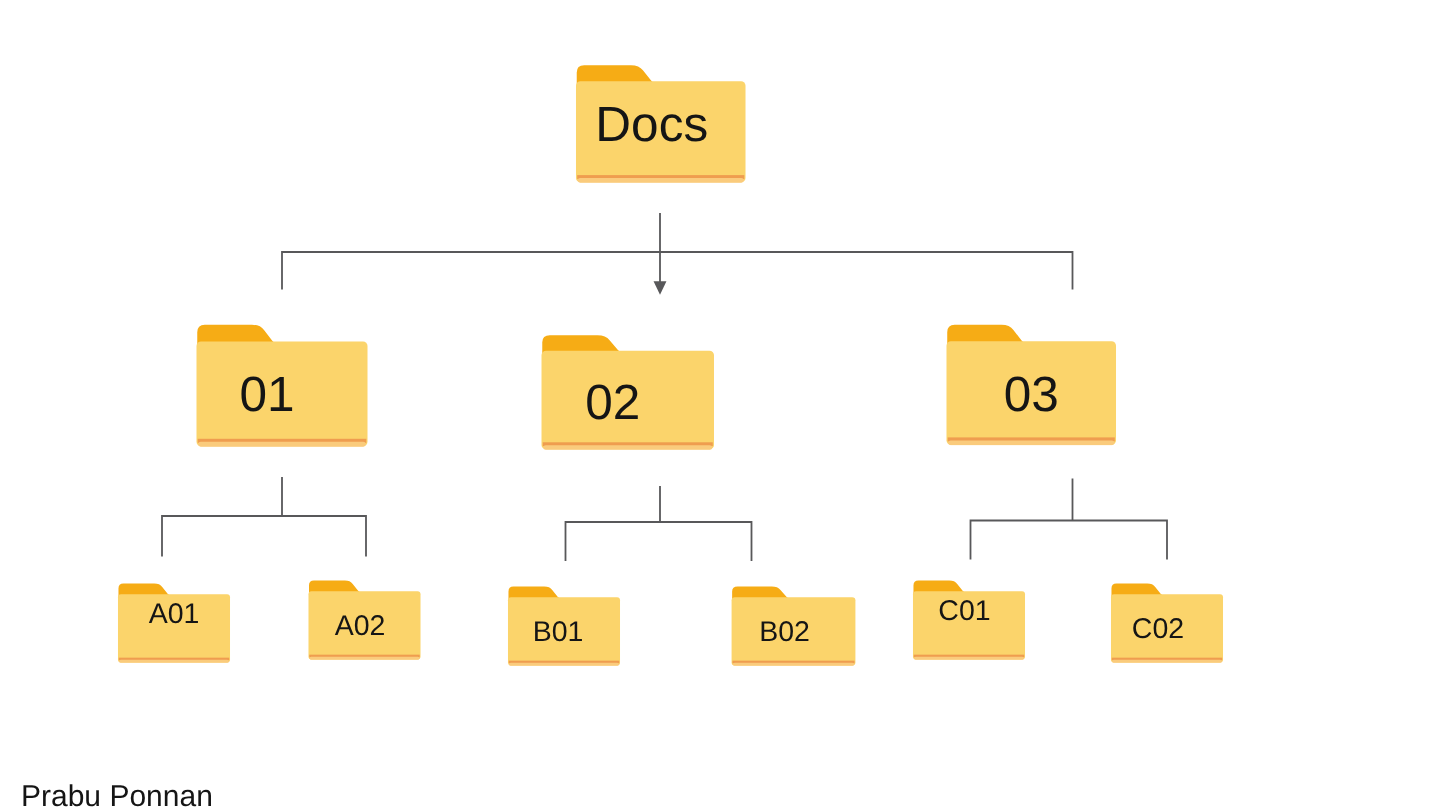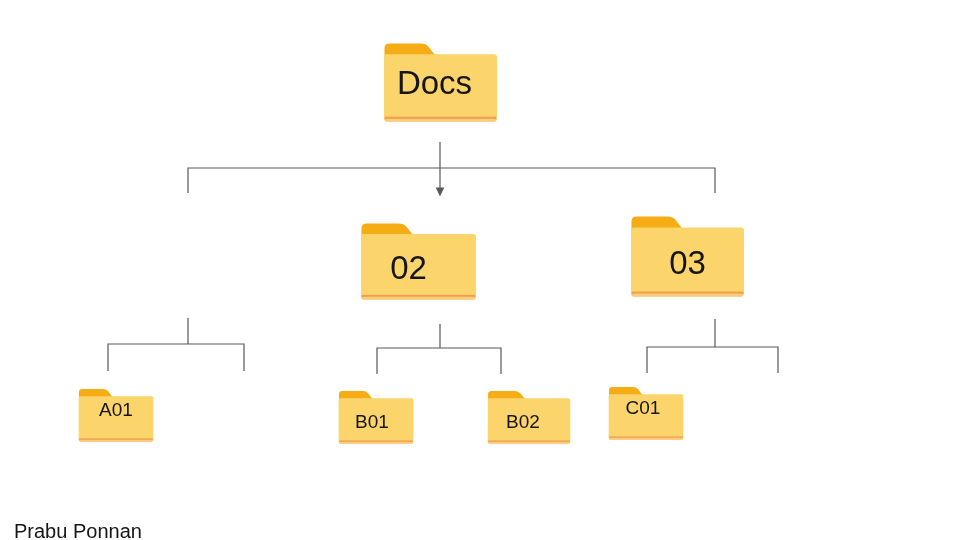--- a/index.html
+++ b/index.html
@@ -54,20 +54,26 @@
     <path class="cline" d="M715,319 L715,347 M647,373 L647,347 L778,347 L778,373"></path>
   </svg>
 
   <div class="node lg" style="left:383px;top:42px;width:115px;height:80px">
     <svg class="folder">
         <use href="#folder-shape"></use>
       </svg>
     <span class="label" style="transform:translate(-6px,0px)">Docs</span>
   </div>
 
+  <div class="node lg" style="left:130px;top:215px;width:116px;height:83px">
+    <svg class="folder">
+        <use href="#folder-shape"></use>
+      </svg>
+    <span class="label" style="transform:translate(-10px,6px)">01</span>
+  </div>
 
   <div class="node lg" style="left:360px;top:222px;width:117px;height:78px">
     <svg class="folder">
         <use href="#folder-shape"></use>
       </svg>
     <span class="label" style="transform:translate(-10px,6px)">02</span>
   </div>
 
   <div class="node lg" style="left:630px;top:215px;width:115px;height:82px">
     <svg class="folder">
@@ -76,20 +82,26 @@
     <span class="label" style="transform:translate(0px,6px)">03</span>
   </div>
 
   <div class="node sm" style="left:78px;top:388px;width:76px;height:54px">
     <svg class="folder">
         <use href="#folder-shape"></use>
       </svg>
     <span class="label" style="transform:translate(0px,-6px)">A01</span>
   </div>
 
+  <div class="node sm" style="left:205px;top:386px;width:76px;height:54px">
+    <svg class="folder">
+        <use href="#folder-shape"></use>
+      </svg>
+    <span class="label" style="transform:translate(-3px,4px)">A02</span>
+  </div>
 
   <div class="node sm" style="left:338px;top:390px;width:76px;height:54px">
     <svg class="folder">
         <use href="#folder-shape"></use>
       </svg>
     <span class="label" style="transform:translate(-4px,4px)">B01</span>
   </div>
 
   <div class="node sm" style="left:487px;top:390px;width:84px;height:54px">
     <svg class="folder">
@@ -98,16 +110,22 @@
     <span class="label" style="transform:translate(-6px,4px)">B02</span>
   </div>
 
   <div class="node sm" style="left:608px;top:386px;width:76px;height:54px">
     <svg class="folder">
         <use href="#folder-shape"></use>
       </svg>
     <span class="label" style="transform:translate(-3px,-6px)">C01</span>
   </div>
 
+  <div class="node sm" style="left:740px;top:388px;width:76px;height:54px">
+    <svg class="folder">
+        <use href="#folder-shape"></use>
+      </svg>
+    <span class="label" style="transform:translate(-6px,4px)">C02</span>
+  </div>
 
   <div class="attribution">Prabu Ponnan</div>
 
 </div>
 
 </body></html>

